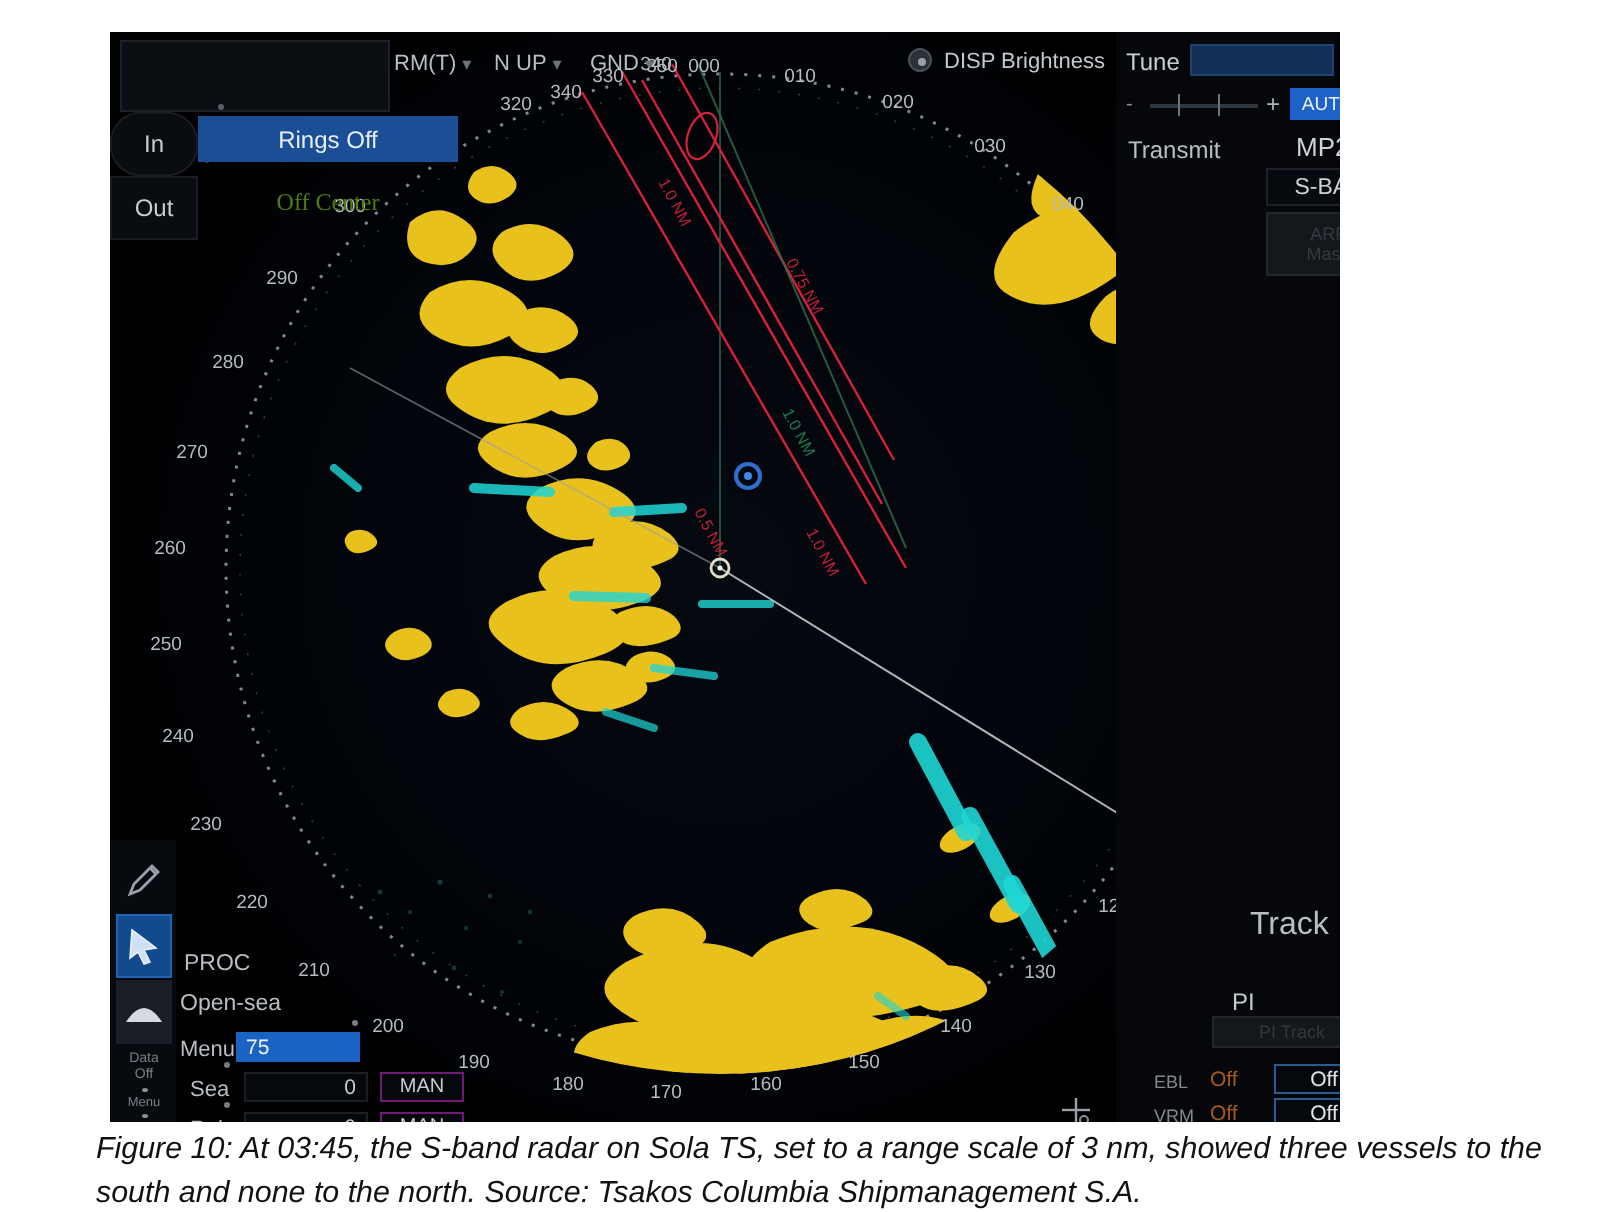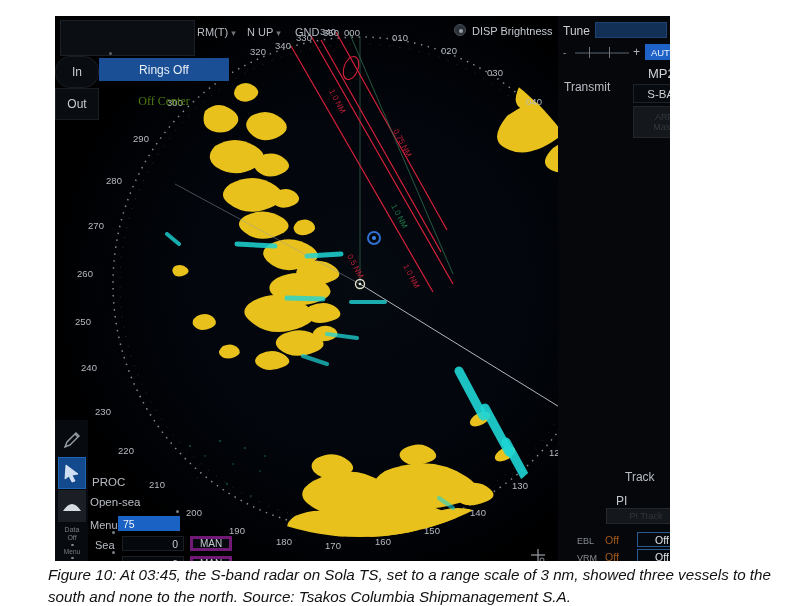--- a/index.html
+++ b/index.html
@@ -48,29 +48,29 @@
   #tune-lbl{position:absolute;left:508px;top:8px;color:#c9ced5;font-size:12px;}
   #tune-bar{position:absolute;left:540px;top:6px;width:72px;height:16px;background:#123055;border:1px solid #1d4372;}
   #tune-slider{position:absolute;left:508px;top:28px;width:104px;height:17px;}
   #tune-minus{position:absolute;left:0px;top:3px;color:#8b9098;font-size:10px;}
   #tune-track{position:absolute;left:12px;top:8px;width:54px;height:2px;background:#30363d;}
   #tune-tick1{position:absolute;left:26px;top:3px;width:1px;height:11px;background:#6f757d;}
   #tune-tick2{position:absolute;left:46px;top:3px;width:1px;height:11px;background:#6f757d;}
   #tune-plus{position:absolute;left:70px;top:1px;color:#aeb3bb;font-size:12px;}
   #tune-auto{position:absolute;left:82px;top:0px;width:38px;height:16px;background:#1e62c8;color:#eaf1fa;
      font-size:9.5px;display:flex;align-items:center;justify-content:center;}
-  #transmit-lbl{position:absolute;left:509px;top:52px;color:#b9bec5;font-size:12px;margin-top:12px;}
+  #transmit-lbl{position:absolute;left:509px;top:52px;color:#b9bec5;font-size:12px;}
   #mp-lbl{position:absolute;left:593px;top:50px;color:#cdd2d8;font-size:13px;}
   #band-box{position:absolute;left:578px;top:68px;width:72px;height:19px;background:#070a0e;border:1px solid #1d232a;
      color:#cdd2d8;font-size:11.5px;display:flex;align-items:center;justify-content:center;}
   #arpa-box{position:absolute;left:578px;top:90px;width:68px;height:32px;background:#14181d;border:1px solid #22272e;
      display:flex;flex-direction:column;align-items:center;justify-content:center;line-height:1.15;}
   #arpa-box span{color:#35393f;font-size:9px;}
 
-  #track-lbl{position:absolute;left:570px;top:438px;color:#b9bec5;font-size:12px;margin-top:16px;}
+  #track-lbl{position:absolute;left:570px;top:438px;color:#b9bec5;font-size:16px;}
   #pi-lbl{position:absolute;left:561px;top:478px;color:#c4c9d0;font-size:12px;}
   #pi-reset{position:absolute;left:551px;top:492px;width:80px;height:16px;background:#14181d;border:1px solid #23282f;
      color:#33373d;font-size:9px;display:flex;align-items:center;justify-content:center;}
 
   
   #ebl-vrm{position:absolute;left:472px;top:516px;width:143px;height:34px;}
   .ev-row{position:absolute;left:0;width:143px;height:16px;}
   .ev-name{position:absolute;left:50px;color:#85898f;font-size:9px;top:4px;}
   .ev-off1{position:absolute;left:78px;color:#a55a1a;font-size:10.5px;top:2px;}
   .ev-box{position:absolute;left:110px;top:0px;width:50px;height:15px;border:1px solid #2a5a92;background:#05080c;
@@ -82,21 +82,21 @@
   #opensea-lbl{position:absolute;left:35px;top:480px;color:#b8bdc4;font-size:11.5px;}
   #gain-row{position:absolute;left:35px;top:500px;width:175px;height:17px;}
   #gain-name{position:absolute;left:0;top:3px;color:#b8bdc4;font-size:11px;}
   #gain-box{position:absolute;left:28px;top:0;width:62px;height:15px;background:#1a62c4;
      color:#eef3fa;font-size:10.5px;display:flex;align-items:center;padding-left:5px;}
   #gain-dot{position:absolute;left:86px;top:-6px;width:3px;height:3px;border-radius:50%;background:#777d85;}
   .sr-row{position:absolute;left:35px;width:175px;height:17px;}
   .sr-name{position:absolute;left:5px;top:3px;color:#b8bdc4;font-size:11px;}
   .sr-box{position:absolute;left:32px;top:0;width:62px;height:15px;border:1px solid #1a1f26;background:#05080c;
      color:#c6cbd2;font-size:10.5px;display:flex;align-items:center;justify-content:flex-end;padding-right:5px;}
-  .sr-man{position:absolute;left:100px;top:0;width:42px;height:15px;border:3px solid #701a75;background:#05080c;
+  .sr-man{position:absolute;left:100px;top:0;width:42px;height:15px;border:1px solid #701a75;background:#05080c;
      color:#c6cbd2;font-size:10px;display:flex;align-items:center;justify-content:center;}
   .sr-dot{position:absolute;left:22px;top:-5px;width:3px;height:3px;border-radius:50%;background:#777d85;}
 
   
   #icon-strip{position:absolute;left:0px;top:404px;width:33px;height:141px;background:#070a0e;}
   .ic{position:absolute;left:3px;width:28px;height:32px;display:flex;align-items:center;justify-content:center;}
   #ic-pen{top:4px;}
   #ic-cursor{top:37px;background:#134a8e;border:1px solid #1f63b6;}
   #ic-shape{top:70px;background:#1b1f25;}
   #ic-dataoff{position:absolute;left:2px;top:104px;width:30px;height:20px;color:#7a7f87;font-size:7px;

